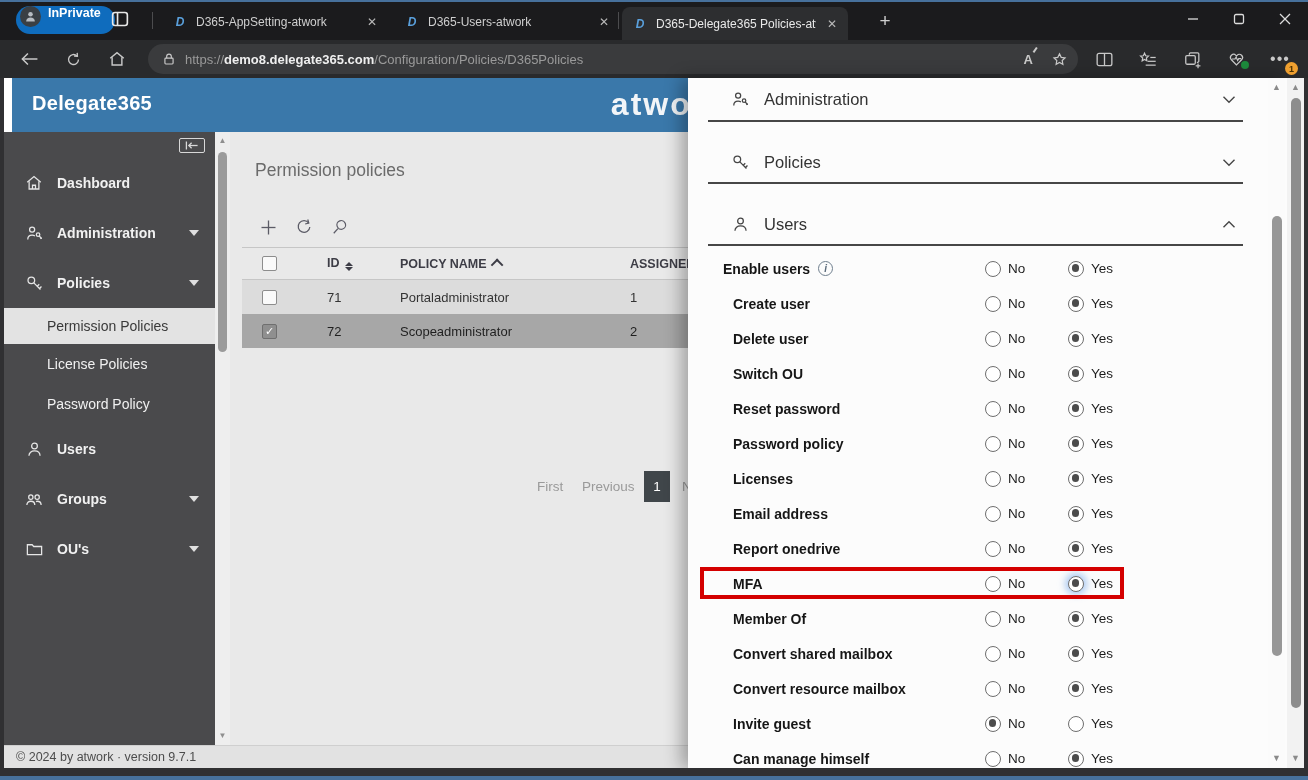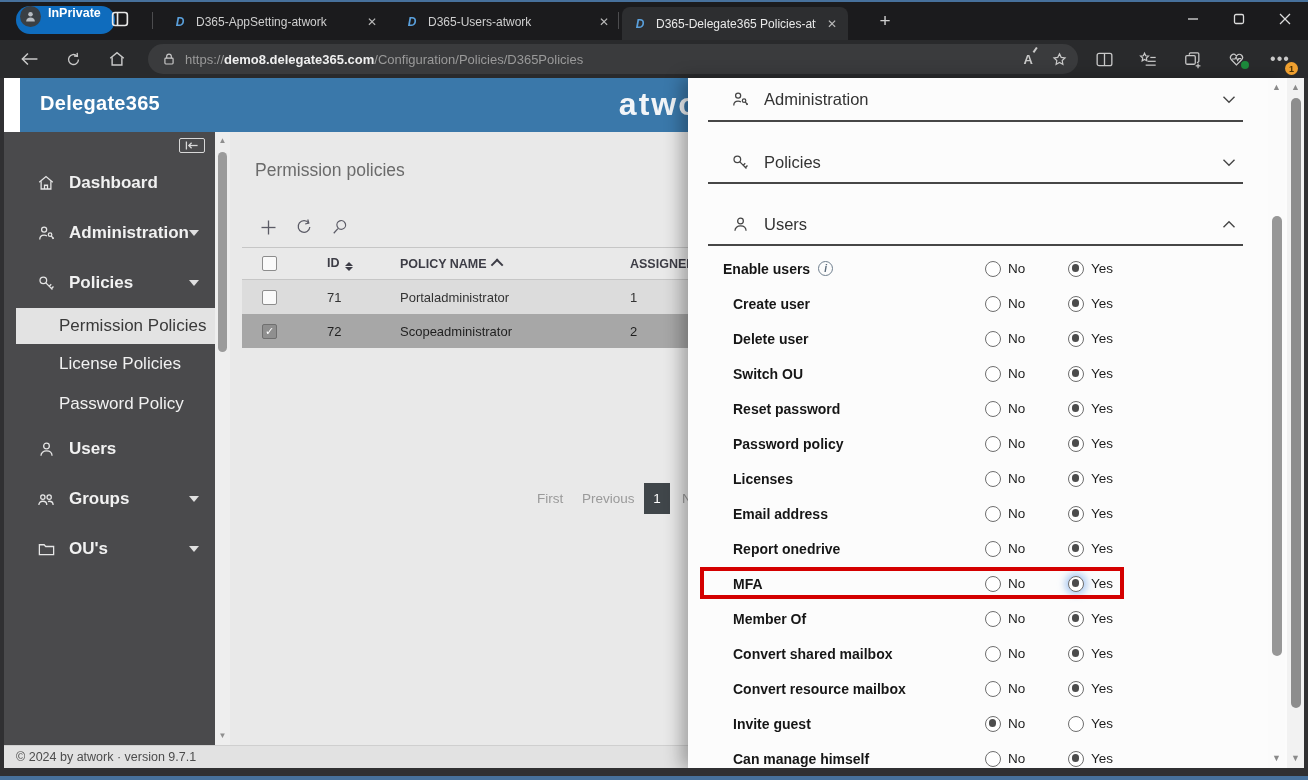--- a/index.html
+++ b/index.html
@@ -39,29 +39,29 @@
   .readaloud { font-size:13px; font-weight:bold; position:relative; }
   .readaloud i { position:absolute; right:-5px; top:-3px; width:6px; height:1.6px; background:#c9c9c9; transform:rotate(-55deg); display:block; }
 
   
   .frame-left  { position:absolute; left:0; top:78px; width:4px; height:698px; background:#303032; z-index:8; }
   .frame-right { position:absolute; left:1304px; top:78px; width:4px; height:698px; background:#303032; z-index:8; }
   .frame-bottom{ position:absolute; left:0; top:768px; width:1308px; height:8px; background:#303032; z-index:8; }
   .frame-accent{ position:absolute; left:0; top:776px; width:1308px; height:4px; background:#47719c; z-index:8; }
 
   
-  .appheader { position:absolute; left:20px; top:78px; width:684px; height:54px; background:#3a78aa; overflow:hidden; }
+  .appheader { position:absolute; left:12px; top:78px; width:684px; height:54px; background:#3a78aa; overflow:hidden; }
   .brand { position:absolute; left:20px; top:14px; color:#fff; font-size:20px; font-weight:bold; letter-spacing:.3px; }
   .logo { position:absolute; right:-30px; top:8px; color:#f2f5f8; font-size:32px; font-weight:bold; letter-spacing:2px; }
 
   
   .sidebar { position:absolute; left:4px; top:132px; width:211px; height:613px; background:#4a4a4c; overflow:hidden; }
   .collapse { position:absolute; right:10px; top:6px; width:26px; height:15px; border:1.5px solid #d8d8d8; border-radius:2px; color:#d8d8d8; display:flex; align-items:center; justify-content:center; }
   .nav { position:absolute; left:0; top:26px; width:100%; }
-  .nav-item { position:relative; height:50px; display:flex; align-items:center; padding-left:20px; gap:13px; color:#f1f1f1; font-size:17px; font-weight:bold;margin-left:12px; }
+  .nav-item { position:relative; height:50px; display:flex; align-items:center; padding-left:20px; gap:13px; color:#f1f1f1; font-size:14px; font-weight:bold; }
   .nav-item .nicon { width:20px; height:20px; color:#e6e6e6; display:flex; align-items:center; justify-content:center; }
   .nav-item .chev { position:absolute; right:16px; width:0; height:0; border-left:5px solid transparent; border-right:5px solid transparent; border-top:6px solid #e0e0e0; }
   .nav-item.sub { height:40px; padding-left:43px; font-weight:normal; }
   .nav-item.sub.active { background:#e3e3e3; color:#3a3a3a; height:36px; }
 
   
   .sidescroll { position:absolute; left:215px; top:132px; width:15px; height:613px; background:#eeeeee; }
   .sidescroll .arr { position:absolute; left:0; width:15px; height:14px; color:#8f8f8f; font-size:8px; text-align:center; line-height:14px; }
   .sidescroll .thumb { position:absolute; left:3px; width:9px; border-radius:5px; background:#9b9b9b; }
 
@@ -75,21 +75,21 @@
   .gridrow.head { height:33px; border-top:1px solid #c6c6c6; border-bottom:1px solid #c6c6c6; font-size:12.5px; font-weight:bold; color:#3d3d46; }
   .gridrow.r0 { background:#dcdcdc; }
   .gridrow.r1 { background:#a7a7a7; color:#1f1f1f; }
   .c-cb { position:absolute; left:20px; } .c-id { position:absolute; left:85px; } .c-name { position:absolute; left:158px; } .c-asg { position:absolute; left:388px; }
   .cb { width:15px; height:15px; border:1.5px solid #8d8d8d; background:#fafafa; border-radius:2px; display:flex; align-items:center; justify-content:center; }
   .cb.checked { background:#8f8f8f; border-color:#6f6f6f; color:#fff; font-size:11px; }
   .sorticons { display:inline-flex; flex-direction:column; gap:1px; margin-left:5px; vertical-align:1px; }
   .tri-u { width:0;height:0;border-left:4px solid transparent;border-right:4px solid transparent;border-bottom:4px solid #3d3d46; }
   .tri-d { width:0;height:0;border-left:4px solid transparent;border-right:4px solid transparent;border-top:4px solid #3d3d46; }
   .caret-asc { display:inline-block; margin-left:7px; width:9px; height:9px; border-left:2.2px solid #3d3d46; border-top:2.2px solid #3d3d46; transform:rotate(45deg) translateY(2px); }
-  .pagination { position:absolute; left:0; top:236px; width:540px; height:32px; font-size:13.5px; color:#9a9a9a; }
+  .pagination { position:absolute; left:0; top:224px; width:540px; height:32px; font-size:13.5px; color:#9a9a9a; }
   .pagination .pg { position:absolute; top:8px; }
   .pg-first { left:295px; } .pg-prev { left:340px; } .pg-next { left:440px; }
   .pg-page { position:absolute; left:402px; top:0; width:26px; height:31px; background:#40464a; color:#fff; display:flex; align-items:center; justify-content:center; }
 
   
   .appfooter { position:absolute; left:4px; top:745px; width:684px; height:23px; background:#e2e2e2; border-top:1px solid #cfcfcf; color:#4c4c4c; font-size:12.5px; display:flex; align-items:center; padding-left:12px; }
 
   
   .panel { position:absolute; left:688px; top:78px; width:600px; height:690px; background:#fcfcfc; box-shadow:-7px 0 16px rgba(0,0,0,.30); overflow:hidden; }
   .sections { position:absolute; left:0; top:0; width:100%; }

